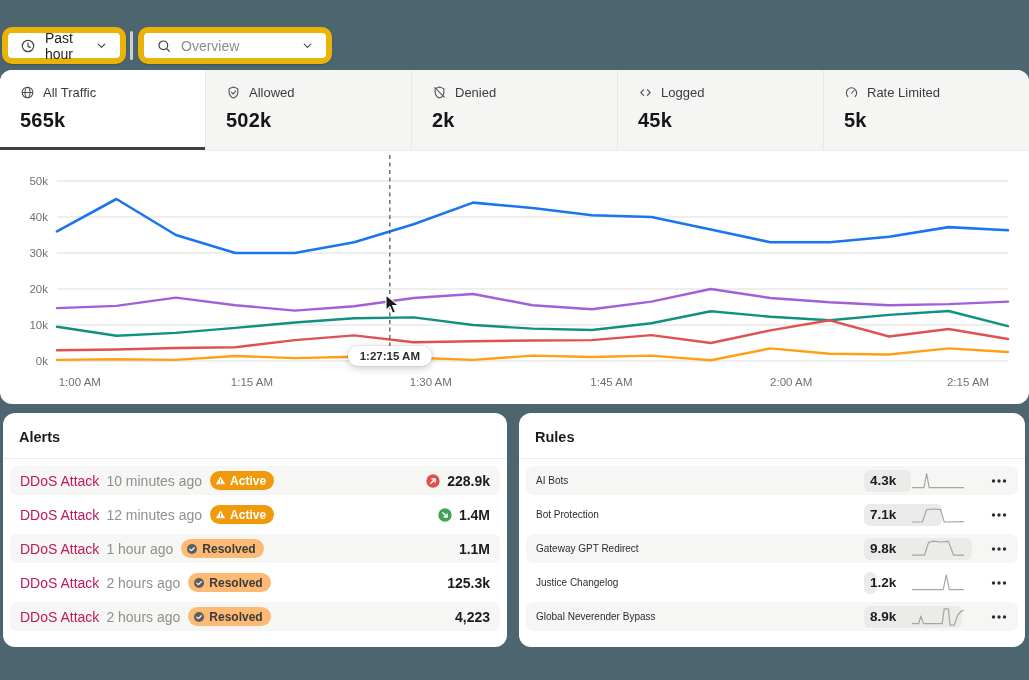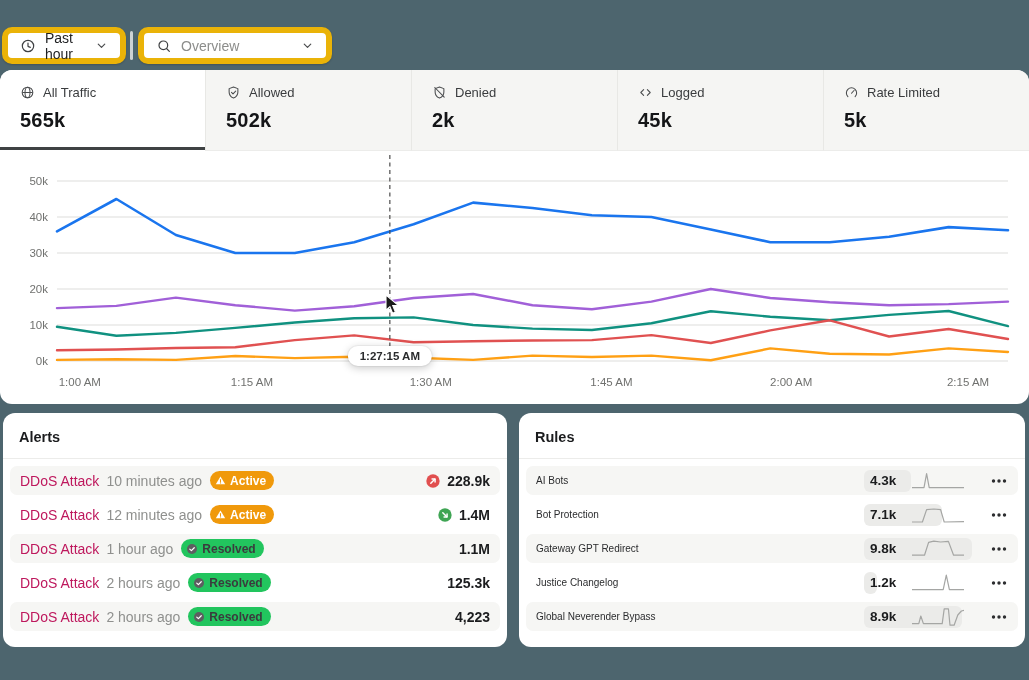--- a/index.html
+++ b/index.html
@@ -47,21 +47,21 @@
   .panel-sep { margin-top:13px; border-bottom:1px solid #ececea; }
   .rowlist { padding:7px 7px 0 7px; }
   .lrow { height:29px; margin-bottom:5px; border-radius:7px; display:flex; align-items:center; padding:0 10px; }
   .lrow.alt { background:#f6f6f4; }
 
   .a-name { font-size:14px; font-weight:500; color:#be185d; }
   .a-time { font-size:14px; color:#8f908e; margin-left:7px; }
   .badge { height:19px; border-radius:10px; display:flex; align-items:center; gap:4px;
            padding:0 8px 0 5px; font-size:12px; font-weight:600; margin-left:8px; }
   .badge.active { background:#f0990b; color:#fff; }
-  .badge.resolved { background:#22c55e; color:#3a3b3d;justify-content:space-between; }
+  .badge.resolved { background:#fdba74; color:#3a3b3d;justify-content:space-between; }
   .a-spacer { flex:1; }
   .trend { display:flex; margin-right:6px; }
   .a-value { font-size:14px; font-weight:600; color:#1b1c1e; }
 
   .r-name { font-size:10px; color:#2b2c2e; flex:1; }
   .rule-meta { position:relative; width:112px; height:29px; flex:0 0 auto; }
   .rule-bar { position:absolute; left:0; top:3.5px; height:22px; background:#ebebe9; border-radius:6px; }
   .rule-value { position:absolute; left:6px; top:0; line-height:29px; font-size:13.5px; font-weight:600; color:#1b1c1e; }
   .spark { position:absolute; left:48px; top:4px; }
   .dots { width:32px; display:flex; justify-content:flex-end; color:#2c2d2f; cursor:pointer; }

